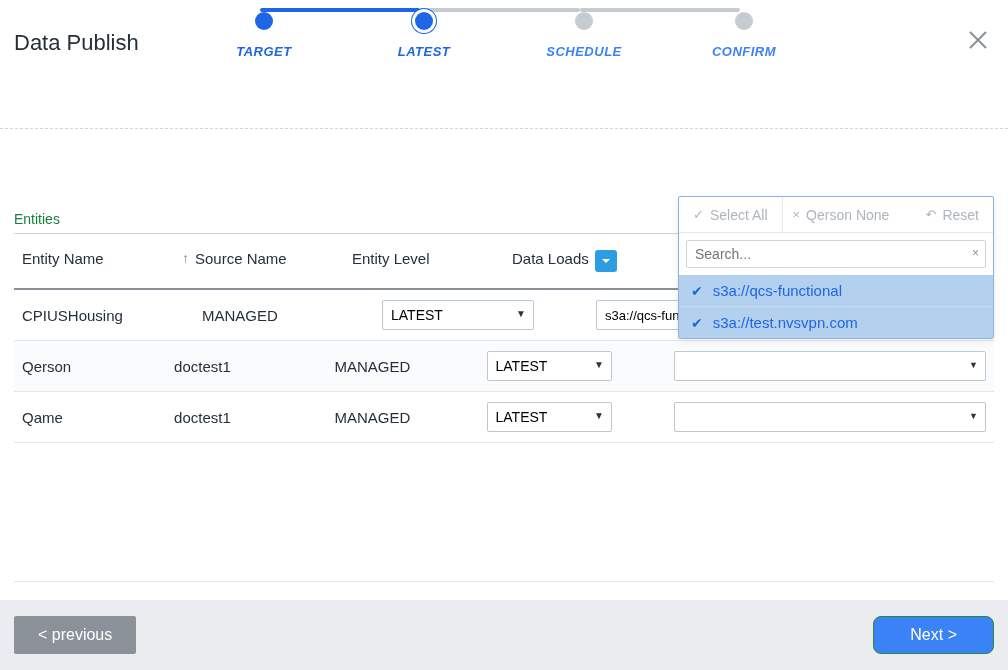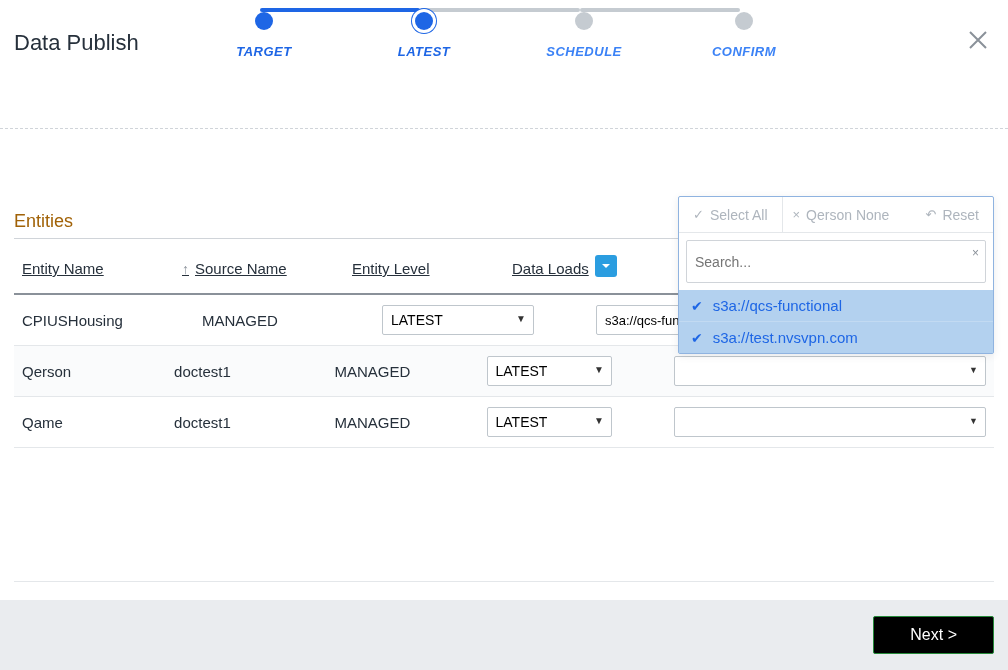--- a/index.html
+++ b/index.html
@@ -17,25 +17,25 @@
     .step-line.active { background: #1e66e5; }
     .line-1 { left: 260px; width: 160px; }
     .line-2 { left: 420px; width: 160px; }
     .line-3 { left: 580px; width: 160px; }
 
     .header-row { display: flex; align-items: center; padding: 0 14px 6px 14px; border-bottom: 1px dashed #d0d4d9; }
     .page-title { font-size: 22px; font-weight: 400; color: #26303b; position: absolute; top: 30px; left: 14px; }
     .close-btn { position: absolute; top: 28px; right: 18px; cursor: pointer; }
     .close-btn svg { width: 24px; height: 24px; }
 
-    .entities-label { font-size: 18px; color: #a16207; padding: 12px 14px 6px 14px; margin-top: 70px; display: block; }
+    .entities-label { font-size: 14px; color: #15803d; padding: 12px 14px 6px 14px; margin-top: 70px; display: block; }
 
     .table { margin: 0 14px; border-top: 1px solid #d0d4d9; }
     .thead { display: flex; padding: 16px 8px; font-size: 15px; color: #26303b; }
-    .th { display: flex; align-items: flex-end; text-decoration: underline; }
+    .th { display: flex; align-items: flex-start; }
     .th-name { width: 160px; }
     .th-source { width: 170px; }
     .th-level { width: 160px; }
     .th-loads { width: 170px; }
     .th-buckets { flex: 1; padding-left:24px; }
     .sort-icon { margin-right: 6px; color: #8a9199; font-size: 14px; }
 
     .filter-btn { width: 22px; height: 22px; background: #2b9de0; border-radius: 3px; display: inline-flex; align-items: center; justify-content: center; margin-left: 6px; cursor: pointer; }
     .filter-btn svg { width: 10px; height: 10px; fill: #fff; }
 
@@ -56,32 +56,32 @@
     .bucket-wrap { position: relative; }
     .bucket-wrap::after { content: "▼"; position: absolute; right: 8px; top: 9px; font-size: 9px; color: #333; pointer-events: none; }
 
     .dropdown { position: absolute; top: 196px; right: 14px; width: 316px; background: #fff; border: 1px solid #8fb3e0; border-radius: 2px; z-index: 100; box-shadow: 0 2px 8px rgba(0,0,0,0.08); }
     .dd-actions { display: flex; align-items: center; border-bottom: 1px solid #e4e7ea; height: 36px; }
     .dd-action { font-size: 14px; color: #aeb5bd; cursor: pointer; display: flex; align-items: center; padding: 0 10px; }
     .dd-action.sel-all { padding: 0 14px; border-right: 1px solid #e4e7ea; height: 100%; }
     .dd-action .glyph { margin-right: 6px; font-size: 13px; }
     .dd-action.reset { margin-left: auto; padding-right: 14px; }
     .dd-search-wrap { padding: 7px; position: relative; }
-    .dd-search { width: 100%; height: 43px; border: 1px solid #d0d4d9; border-radius: 2px; padding: 0 26px 0 8px; font-size: 14px; }
+    .dd-search { width: 100%; height: 28px; border: 1px solid #d0d4d9; border-radius: 2px; padding: 0 26px 0 8px; font-size: 14px; }
     .dd-search-clear { position: absolute; right: 14px; top: 13px; color: #8a9199; font-size: 12px; cursor: pointer; }
     .dd-options { }
     .dd-option { padding: 7px 12px; font-size: 15px; color: #1e66e5; background: #b3d1ef; cursor: pointer; display: flex; align-items: center; }
     .dd-option + .dd-option { border-top: 1px solid rgba(255,255,255,0.2); }
     .dd-check { margin-right: 10px; font-size: 14px; }
 
     .bottom-border { position: absolute; bottom: 88px; left: 14px; right: 14px; border-top: 1px solid #e4e7ea; }
 
     .footer { position: absolute; bottom: 0; left: 0; right: 0; height: 70px; background: #eaecef; display: flex; align-items: center; padding: 0 14px; }
     .btn-prev { background: #8a9199; color: #fff; border: none; height: 38px; padding: 0 24px; font-size: 16px; border-radius: 2px; cursor: pointer; }
-    .btn-next { background: #000000; color: #fff; border: 1px solid #268a3a; height: 38px; padding: 0 36px; font-size: 16px; border-radius: 2px; cursor: pointer; margin-left: auto; }
+    .btn-next { background: #3b82f6; color: #fff; border: 1px solid #268a3a; height: 38px; padding: 0 36px; font-size: 16px; border-radius: 8px; cursor: pointer; margin-left: auto; }
   </style>
 </head>
 <body>
 
 <div class="page-title">Data Publish</div>
 
 <div class="close-btn">
   <svg viewBox="0 0 24 24">
       <path d="M4 4 L20 20 M20 4 L4 20" stroke="#8a9199" stroke-width="2" fill="none"></path>
     </svg>
@@ -223,14 +223,15 @@
     <div class="dd-option">
       <span class="dd-check">✔</span>
       <span>s3a://test.nvsvpn.com</span>
     </div>
   </div>
 </div>
 
 <div class="bottom-border"></div>
 
 <div class="footer">
+  <button class="btn-prev">&lt; previous</button>
   <button class="btn-next">Next &gt;</button>
 </div>
 
 </body></html>

